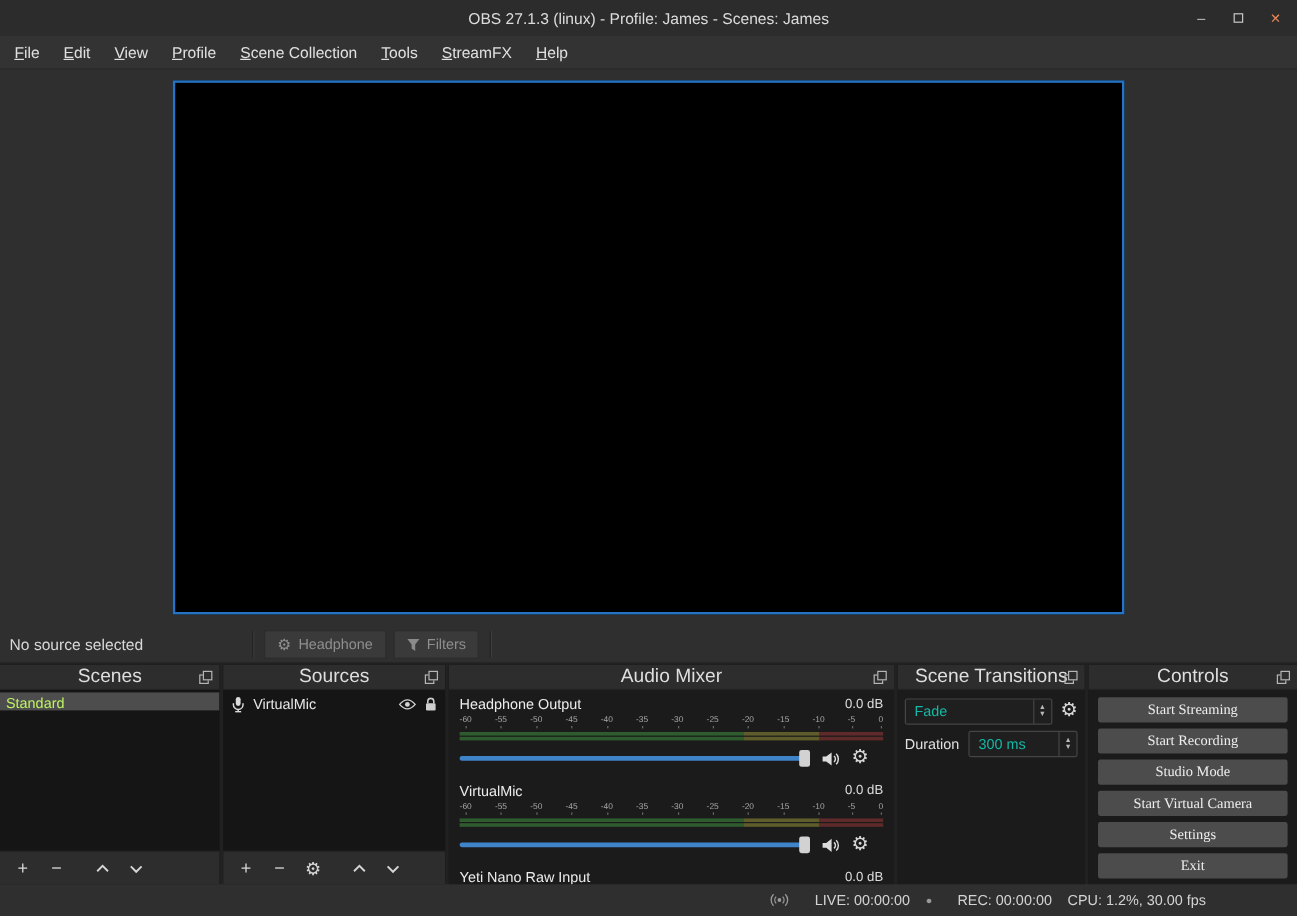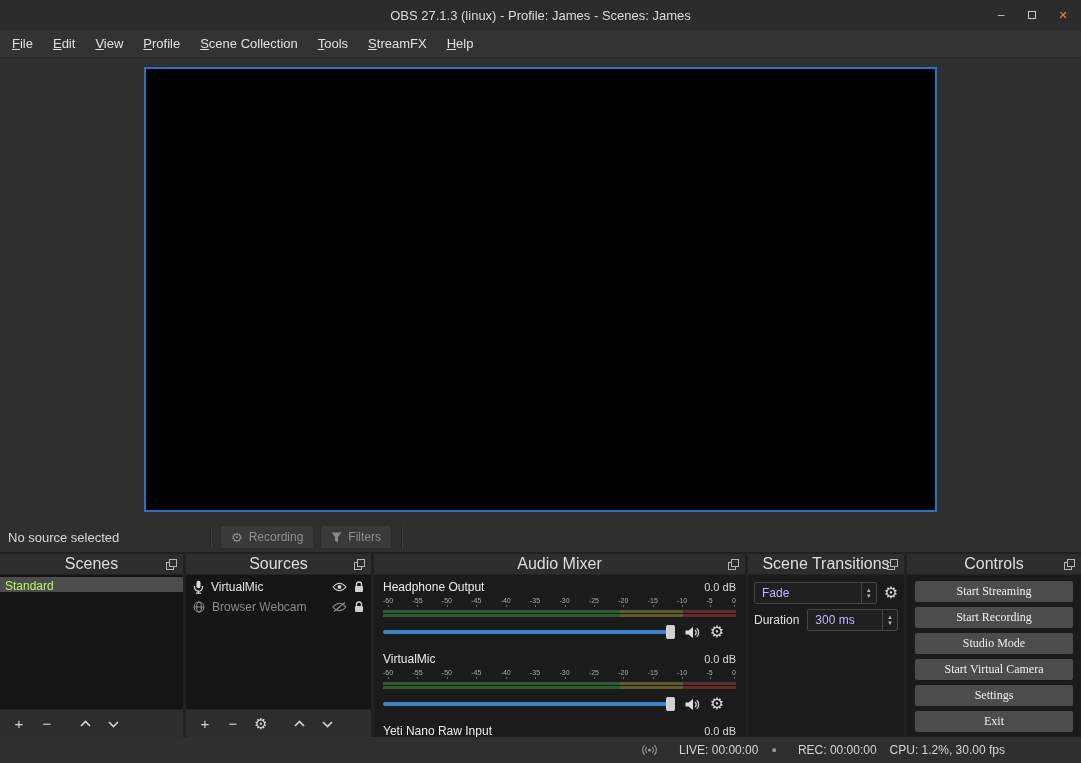--- a/index.html
+++ b/index.html
@@ -81,21 +81,21 @@
   .slider-row { display:flex; align-items:center; gap:10px; margin-top:7px; padding-right:12px; height:16px; }
   .slider { flex:1; position:relative; height:4px; background:var(--slider-blue,#3f83c9); border-radius:2px; }
   .handle { position:absolute; right:0; top:-5px; width:9px; height:14px; background:#d2d2d2; border-radius:2px; }
   .gear-btn { background:none; border:none; color:#d8d8d8; font-size:16px; line-height:1; font-family:inherit; padding:0; }
 
   
   .trans-content { flex:1; background:#1b1b1b; padding:7px 6px; }
   .combo-row { display:flex; align-items:center; gap:7px; }
   .combo { flex:1; height:22px; background:#1f1f1f; border:1px solid #454545; border-radius:2px;
     display:flex; align-items:center; }
-  .combo .val, .spinbox .val { flex:1; padding-left:7px; font-size:12px; color:#c4b5fd; }
+  .combo .val, .spinbox .val { flex:1; padding-left:7px; font-size:12px; color:#14b8a6; }
   .spin { width:15px; align-self:stretch; border-left:1px solid #454545; display:flex; flex-direction:column;
     align-items:center; justify-content:center; color:#b8b8b8; font-size:7px; line-height:6px; }
   .dur-row { display:flex; align-items:center; gap:8px; margin-top:5px; }
   .dur-label { font-size:12px; color:#e0e0e0; }
   .spinbox { flex:1; height:22px; background:#1f1f1f; border:1px solid #454545; border-radius:2px;
     display:flex; align-items:center; }
 
   
   .controls-content { flex:1; background:#1b1b1b; padding:6px 8px 0; }
   .ctl-btn { display:block; width:100%; height:21px; margin-bottom:5px; background:#4c4c4c;
@@ -134,21 +134,21 @@
 
   <div class="main">
     <div class="canvas"></div>
   </div>
 
   <div class="srctoolbar">
     <span class="nosrc">No source selected</span>
     <span class="vsep"></span>
     <button class="tb-btn">
       <span class="gear-sm">⚙</span>
-      <span>Recording</span>
+      <span>Headphone</span>
     </button>
     <button class="tb-btn">
       <span class="src-icon">
         <svg width="11" height="11" viewBox="0 0 11 11">
             <path d="M0.5 0.5 h10 L7 5 v5.5 L4 8.5 V5 Z" fill="#8a8a8a"></path>
           </svg>
       </span>
       <span>Filters</span>
     </button>
     <span class="vsep"></span>
@@ -197,42 +197,20 @@
                 <path d="M1.5 6 v1.2 a4 4 0 0 0 8 0 V6" fill="none" stroke="#dcdcdc" stroke-width="1.2"></path>
                 <line x1="5.5" y1="11.2" x2="5.5" y2="13" stroke="#dcdcdc" stroke-width="1.2"></line>
                 <line x1="3" y1="13.2" x2="8" y2="13.2" stroke="#dcdcdc" stroke-width="1.2"></line>
               </svg>
           </span>
           <span class="name">VirtualMic</span>
           <span class="src-icon">
             <svg width="15" height="10" viewBox="0 0 15 10">
                 <path d="M1 5 Q7.5 -2.5 14 5 Q7.5 12.5 1 5 Z" fill="none" stroke="#d2d2d2" stroke-width="1.1"></path>
                 <circle cx="7.5" cy="5" r="2" fill="#d2d2d2"></circle>
-              </svg>
-          </span>
-          <span class="src-icon">
-            <svg width="10" height="12" viewBox="0 0 10 12">
-                <path d="M2.5 5 V3.5 a2.5 2.5 0 0 1 5 0 V5" fill="none" stroke="#cfcfcf" stroke-width="1.3"></path>
-                <rect x="1" y="5" width="8" height="6" rx="1" fill="#cfcfcf"></rect>
-              </svg>
-          </span>
-        </div>
-        <div class="src-row hidden-src">
-          <span class="src-icon">
-            <svg width="12" height="12" viewBox="0 0 12 12">
-                <circle cx="6" cy="6" r="5" fill="none" stroke="#8f8f8f"></circle>
-                <ellipse cx="6" cy="6" rx="2.3" ry="5" fill="none" stroke="#8f8f8f"></ellipse>
-                <line x1="1" y1="6" x2="11" y2="6" stroke="#8f8f8f"></line>
-              </svg>
-          </span>
-          <span class="name">Browser Webcam</span>
-          <span class="src-icon">
-            <svg width="15" height="10" viewBox="0 0 15 10">
-                <path d="M1 5 Q7.5 -2.5 14 5 Q7.5 12.5 1 5 Z" fill="none" stroke="#8a8a8a" stroke-width="1.1"></path>
-                <line x1="2" y1="9.5" x2="13" y2="0.5" stroke="#8a8a8a" stroke-width="1.2"></line>
               </svg>
           </span>
           <span class="src-icon">
             <svg width="10" height="12" viewBox="0 0 10 12">
                 <path d="M2.5 5 V3.5 a2.5 2.5 0 0 1 5 0 V5" fill="none" stroke="#cfcfcf" stroke-width="1.3"></path>
                 <rect x="1" y="5" width="8" height="6" rx="1" fill="#cfcfcf"></rect>
               </svg>
           </span>
         </div>
       </div>

